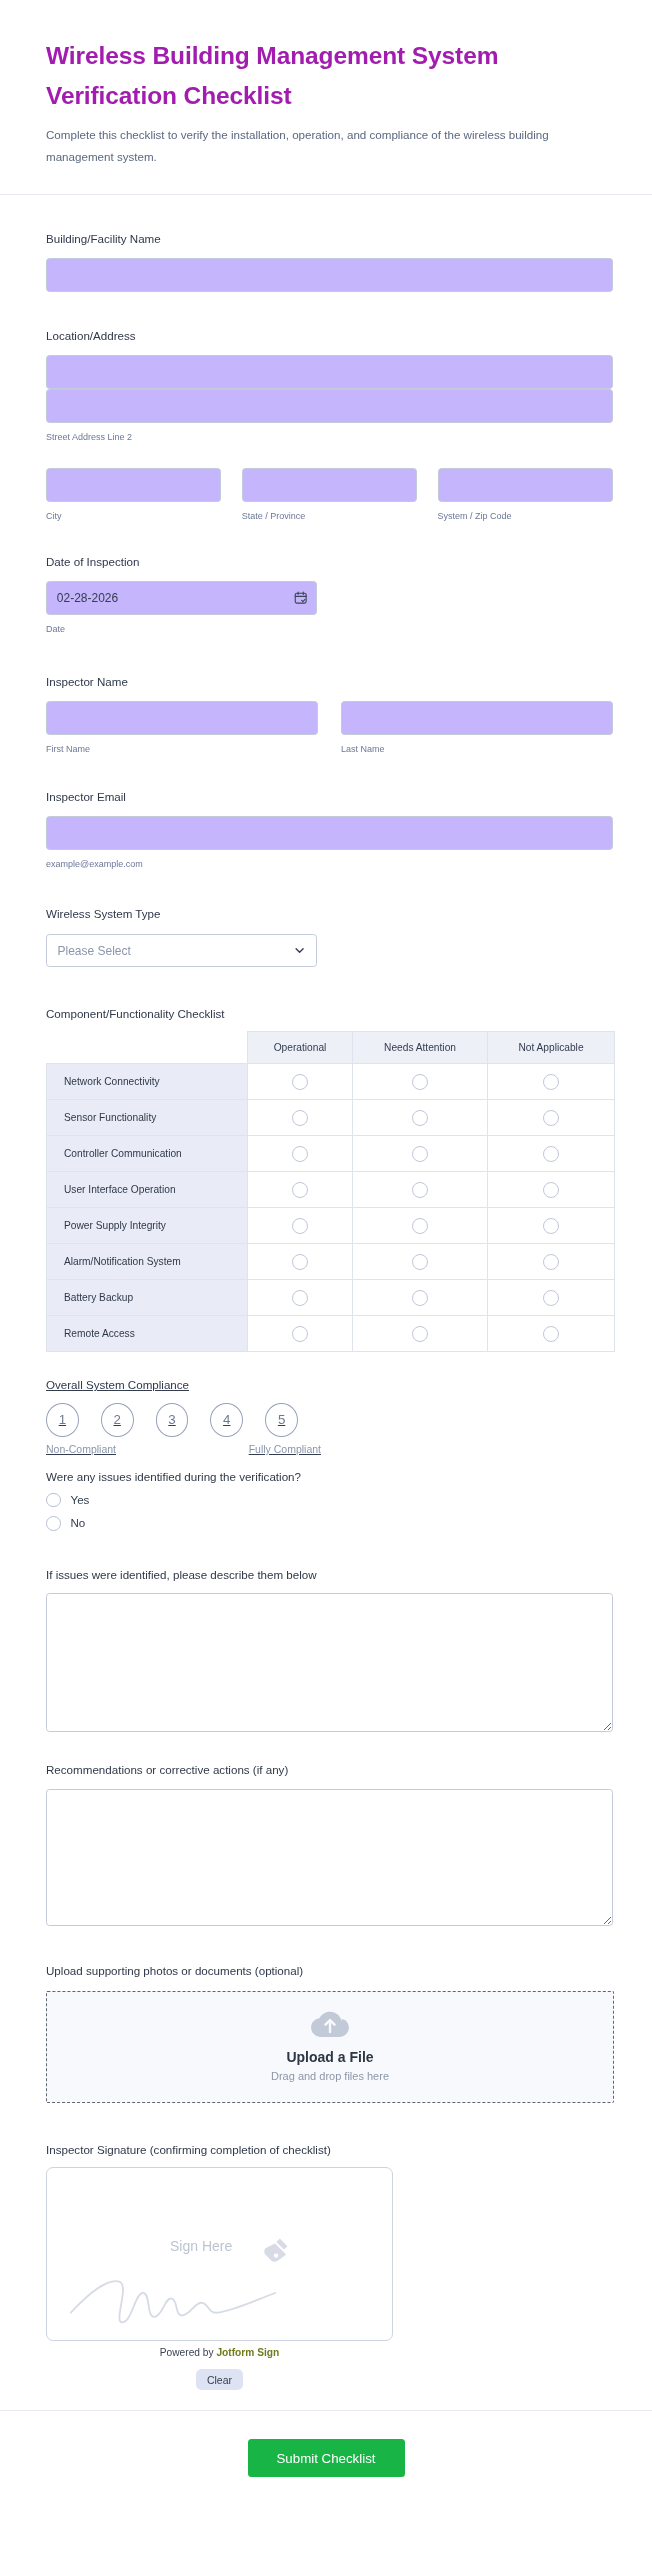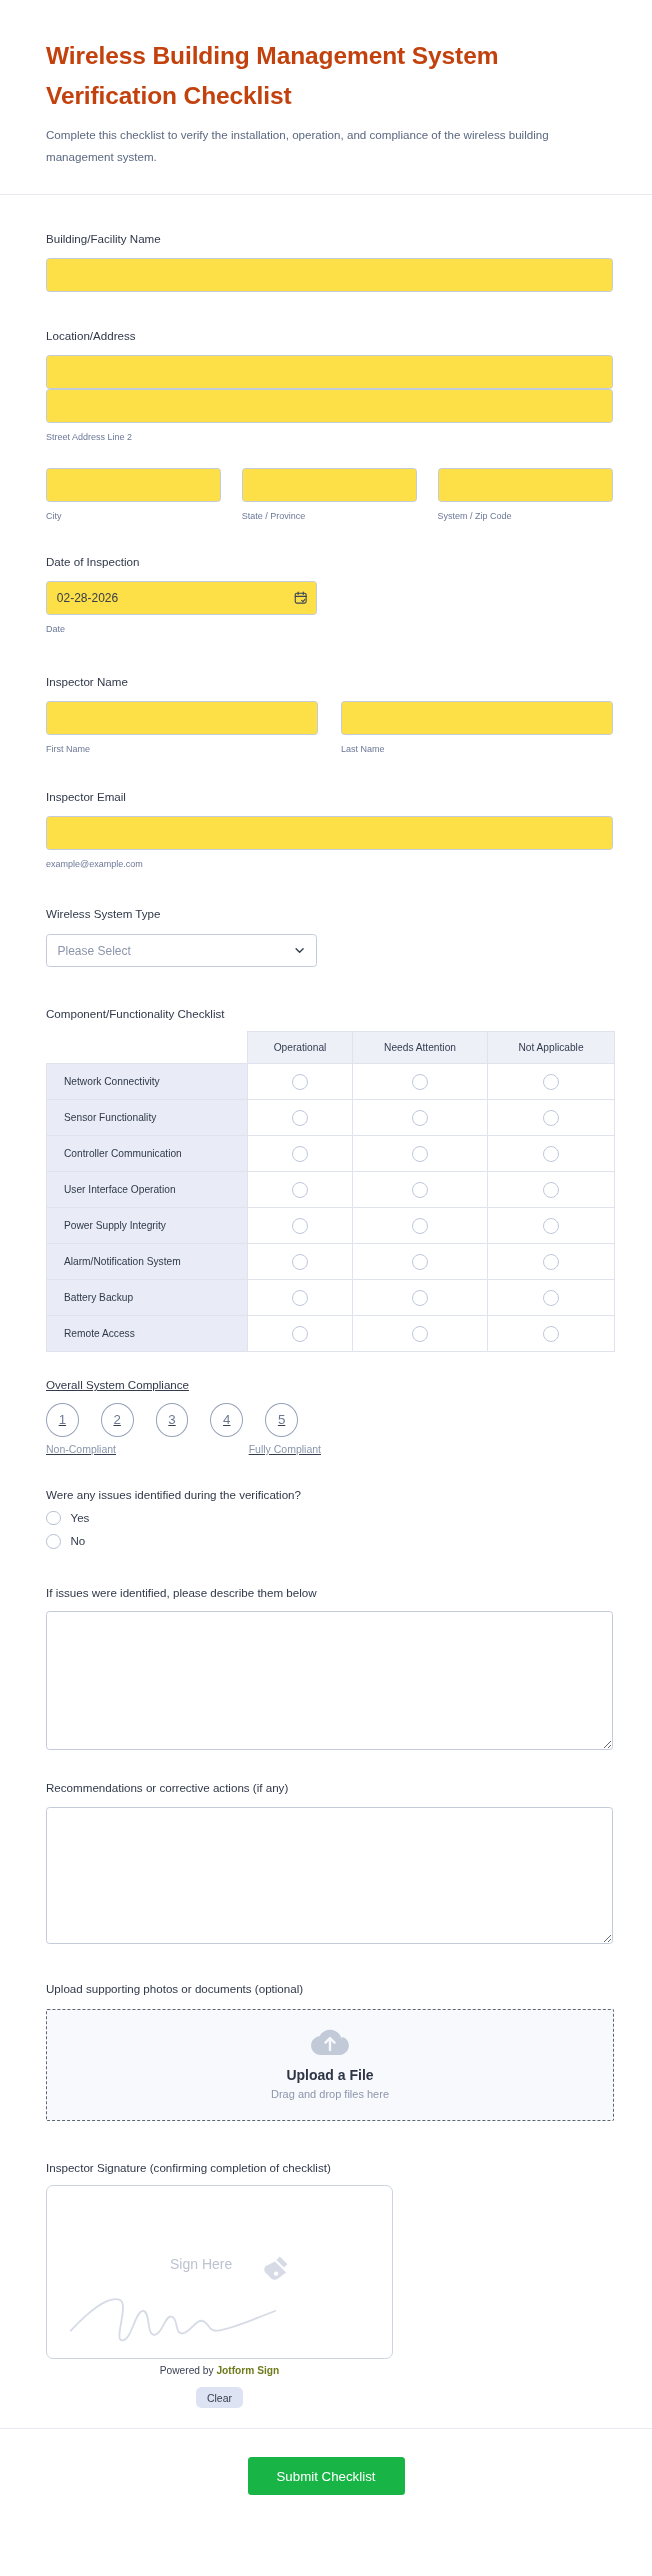--- a/index.html
+++ b/index.html
@@ -3,36 +3,36 @@
 <meta charset="utf-8">
 <style>
   * { box-sizing: border-box; margin: 0; padding: 0; }
   html, body { background: #ffffff; }
   body { font-family: "Liberation Sans", sans-serif; color: #343c4e; }
   .page { width: 652px; margin: 0 auto; background: #fff; }
 
   
   .form-header { padding: 36px 39px 27px 46px; border-bottom: 0.7px solid #e7eaf1; }
   .form-header h1 {
-    font-size: 24.5px; line-height: 1.62; font-weight: 700; color: #c2410c;
+    font-size: 24.5px; line-height: 1.62; font-weight: 700; color: #a21caf;
     max-width: 554px; letter-spacing: -0.1px;
   }
   .form-header p {
     margin-top: 8.4px; font-size: 11.6px; line-height: 1.88; color: #5b6880;
     max-width: 526px;
   }
 
   
   .form-body { padding: 0 39px 19.6px 46px; }
   .field { margin-top: 36px; }
   .field-label { font-size: 11.6px; font-weight: 500; color: #2f3849; line-height: 15.4px; margin-bottom: 11.2px; }
   .sublabel { font-size: 9px; color: #6c7898; line-height: 12px; margin-top: 8.4px; }
 
   input.text, .textbox {
-    height: 34px; border: 0.7px solid #c3cbda; border-radius: 3.5px; background: #fde047;
+    height: 34px; border: 0.7px solid #c3cbda; border-radius: 3.5px; background: #c4b5fd;
     font-family: "Liberation Sans", sans-serif; font-size: 12px; color: #343c4e;
     padding: 0 9.8px; width: 100%; outline: none;
   }
   .w-half { width: 271px; }
   .row { display: flex; gap: 20.3px; }
   .row .col { flex: 1; }
   .name-row { display: flex; gap: 23px; }
   .name-row .col { flex: 1; }
 
   
@@ -295,21 +295,21 @@
         <div class="scale-circle">3</div>
         <div class="scale-circle">4</div>
         <div class="scale-circle">5</div>
       </div>
       <div class="scale-labels">
         <span>Non-Compliant</span>
         <span>Fully Compliant</span>
       </div>
     </div>
 
-    <div class="field" style="margin-top:32px;">
+    <div class="field" style="margin-top:14px;">
       <div class="field-label" style="margin-bottom:7px;">Were any issues identified during the verification?</div>
       <div class="choice">
         <span class="radio"></span>
         <span class="opt">Yes</span>
       </div>
       <div class="choice">
         <span class="radio"></span>
         <span class="opt">No</span>
       </div>
     </div>

